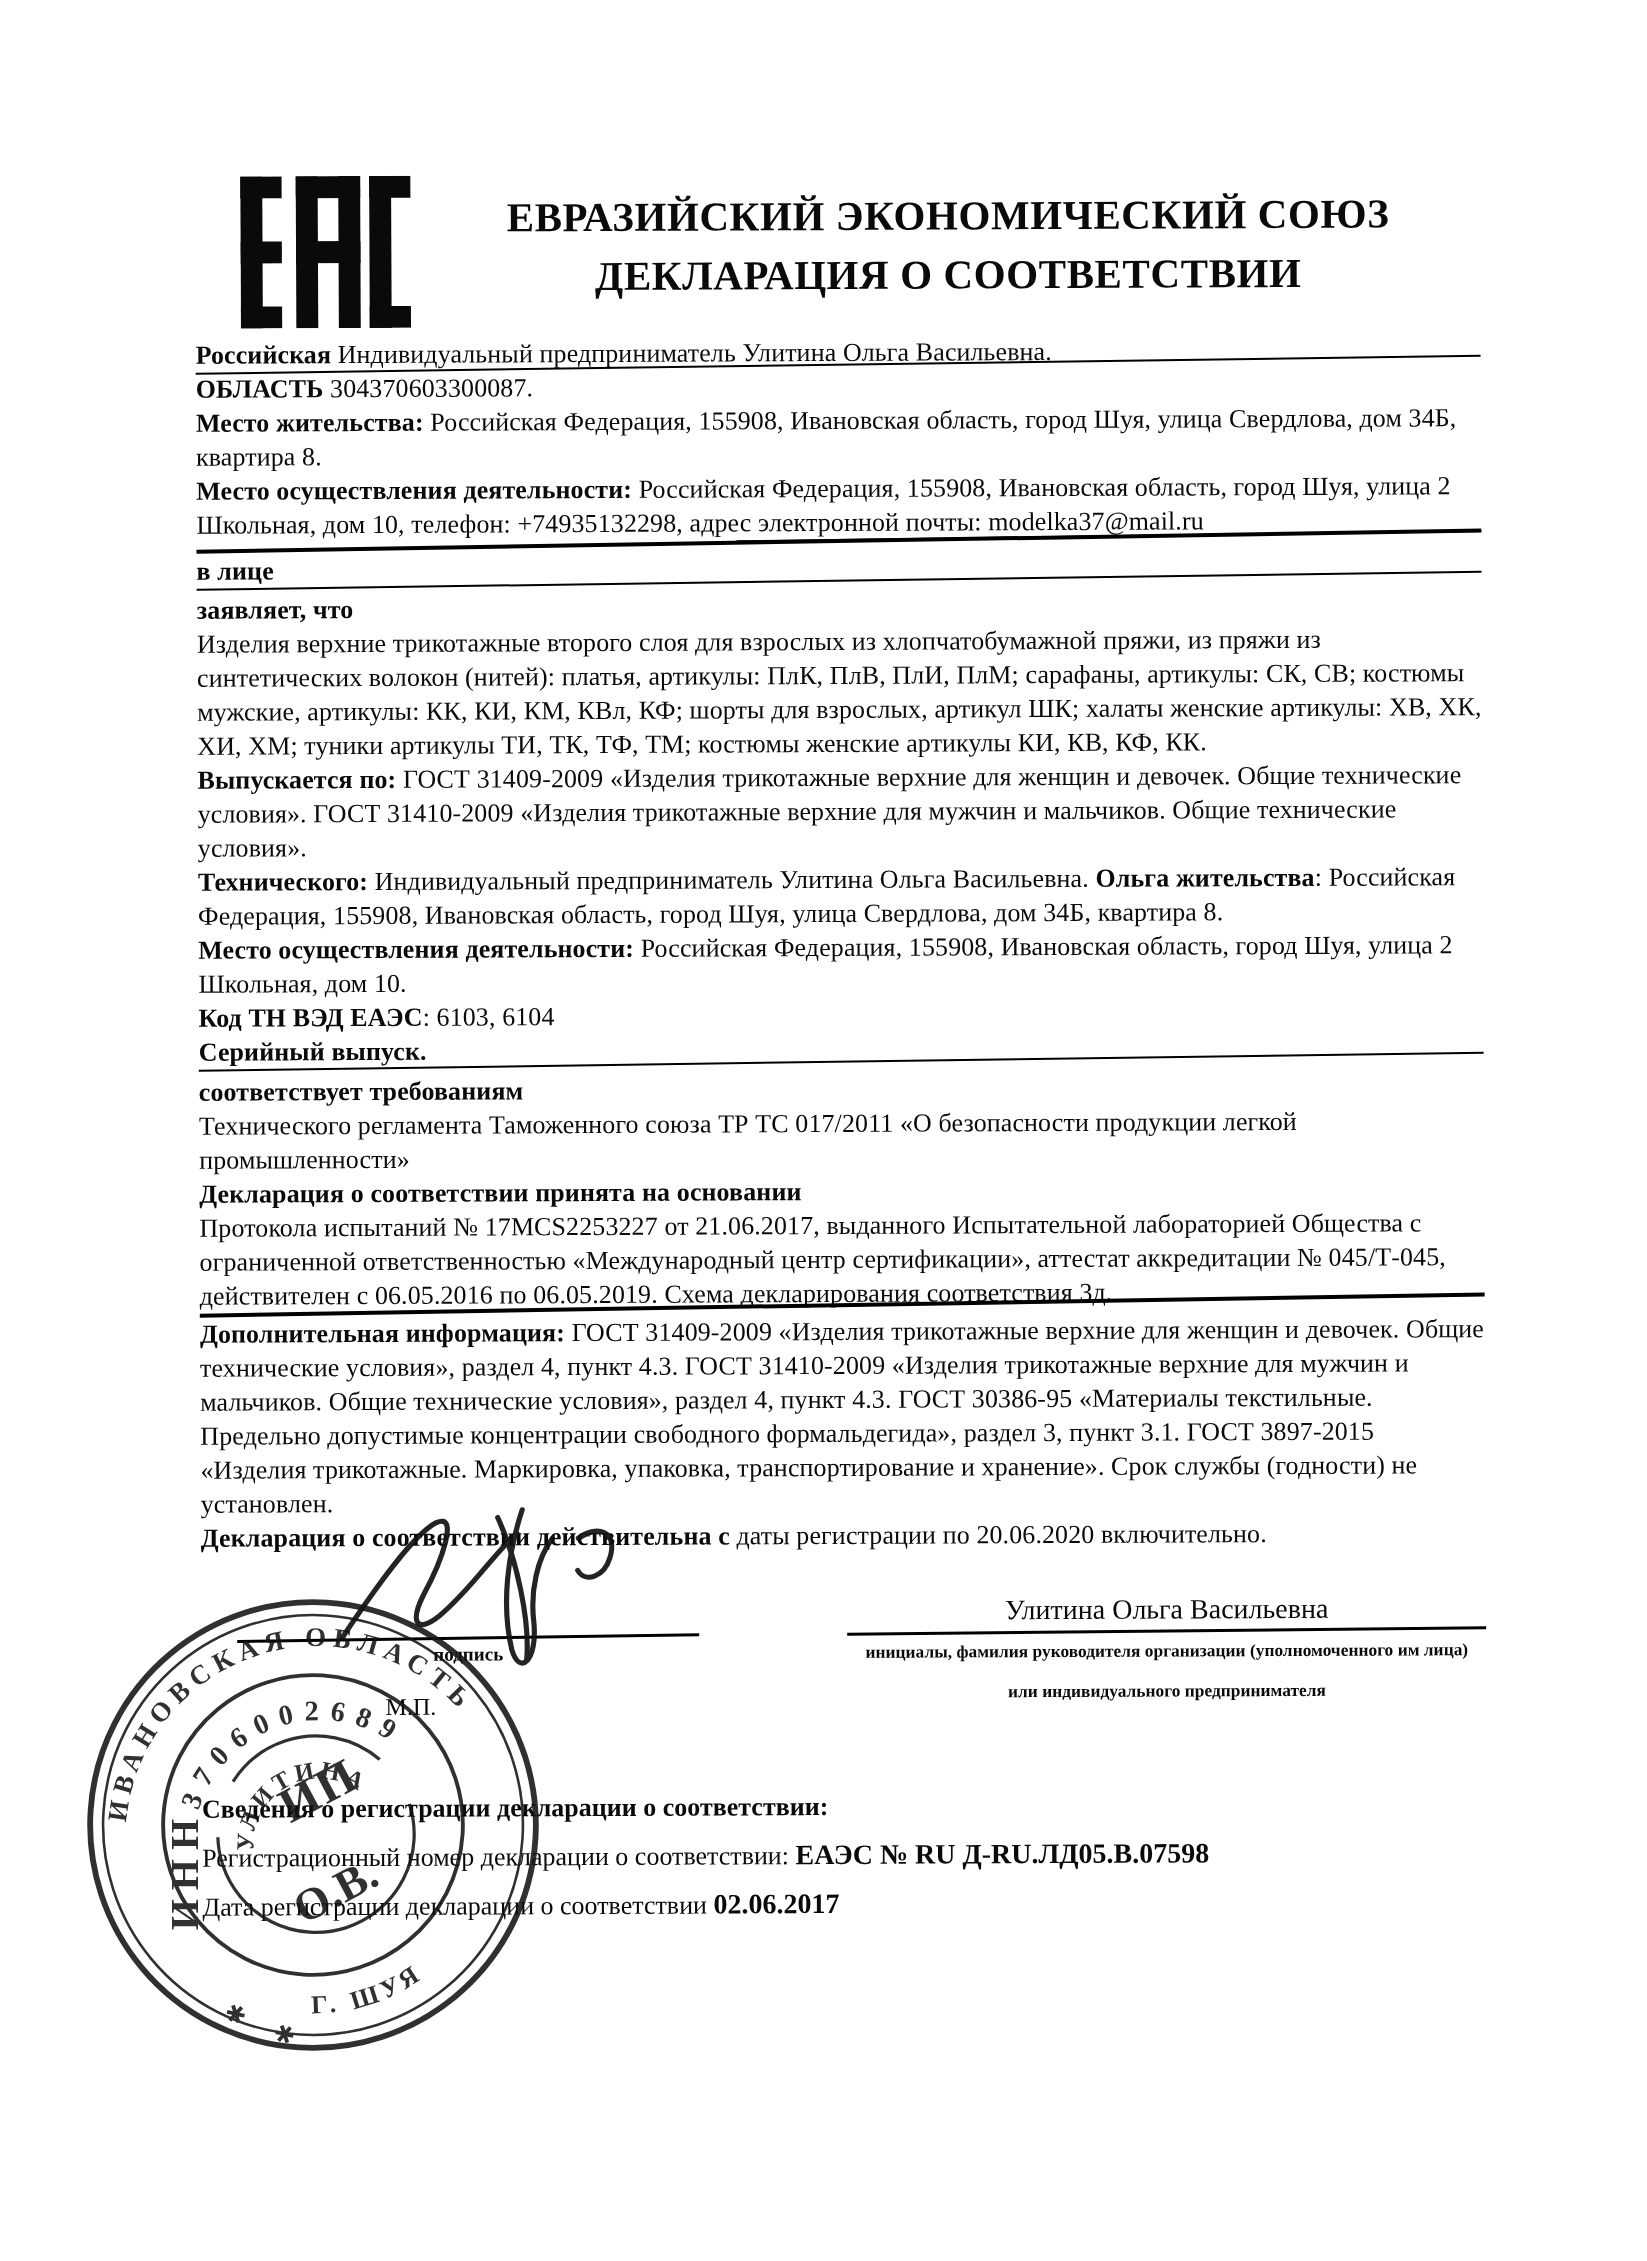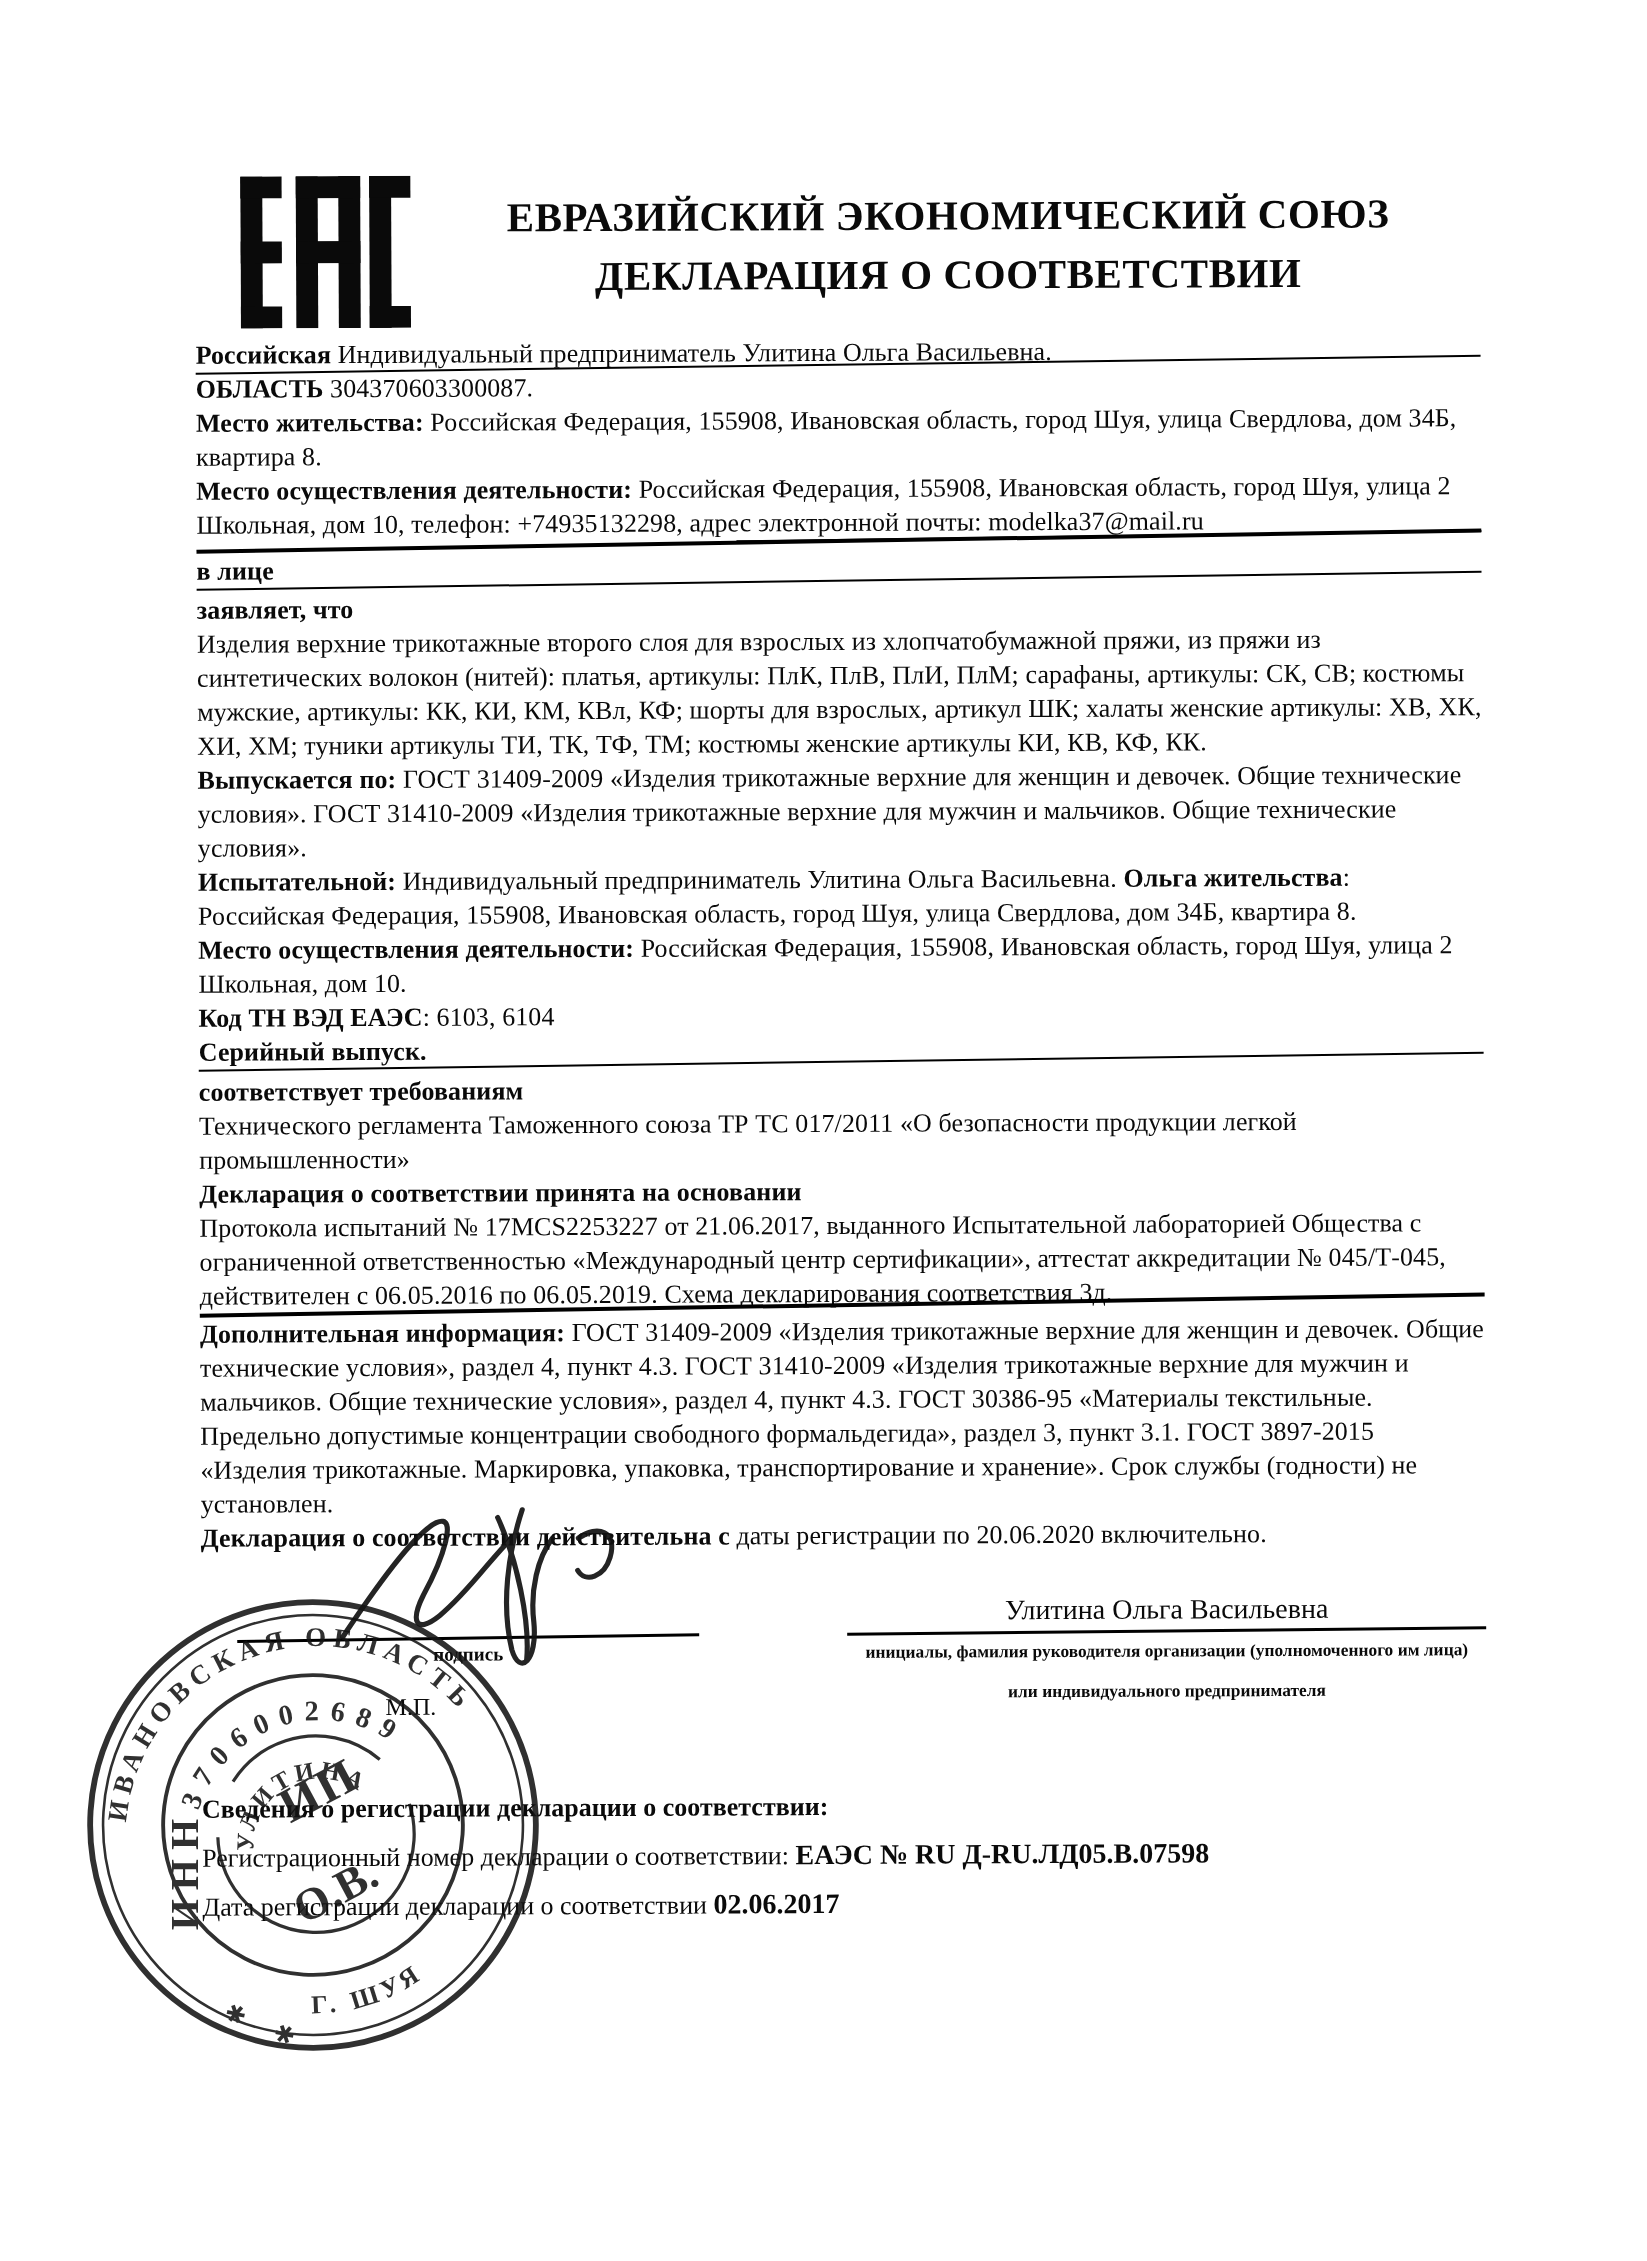--- a/index.html
+++ b/index.html
@@ -75,21 +75,21 @@
     <p><span class="b">Место осуществления деятельности:</span><span> Российская Федерация, 155908, Ивановская область, город Шуя, улица 2 Школьная, дом 10, телефон: +74935132298, адрес электронной почты: modelka37@mail.ru</span></p>
     <div class="rule half"></div>
     <div class="rule thick"></div>
     <div class="gap4"></div>
     <p><span class="b">в лице</span></p>
     <div class="rule thin"></div>
     <div class="gap8"></div>
     <p><span class="b">заявляет, что</span></p>
     <p><span>Изделия верхние трикотажные второго слоя для взрослых из хлопчатобумажной пряжи, из пряжи из синтетических волокон (нитей): платья, артикулы: ПлК, ПлВ, ПлИ, ПлМ; сарафаны, артикулы: СК, СВ; костюмы мужские, артикулы: КК, КИ, КМ, КВл, КФ; шорты для взрослых, артикул ШК; халаты женские артикулы: ХВ, ХК, ХИ, ХМ; туники артикулы ТИ, ТК, ТФ, ТМ; костюмы женские артикулы КИ, КВ, КФ, КК.</span></p>
     <p><span class="b">Выпускается по:</span><span> ГОСТ 31409-2009 «Изделия трикотажные верхние для женщин и девочек. Общие технические условия». ГОСТ 31410-2009 «Изделия трикотажные верхние для мужчин и мальчиков. Общие технические условия».</span></p>
-    <p><span class="b">Испытательной:</span><span> Индивидуальный предприниматель Улитина Ольга Васильевна. </span><span class="b">Ольга жительства</span><span>: Российская Федерация, 155908, Ивановская область, город Шуя, улица Свердлова, дом 34Б, квартира 8.</span></p>
+    <p><span class="b">Технического:</span><span> Индивидуальный предприниматель Улитина Ольга Васильевна. </span><span class="b">Ольга жительства</span><span>: Российская Федерация, 155908, Ивановская область, город Шуя, улица Свердлова, дом 34Б, квартира 8.</span></p>
     <p><span class="b">Место осуществления деятельности:</span><span> Российская Федерация, 155908, Ивановская область, город Шуя, улица 2 Школьная, дом 10.</span></p>
     <p><span class="b">Код ТН ВЭД ЕАЭС</span><span>: 6103, 6104</span></p>
     <p><span class="b">Серийный выпуск.</span></p>
     <div class="rule thin"></div>
     <div class="gap8"></div>
     <p><span class="b">соответствует требованиям</span></p>
     <p><span>Технического регламента Таможенного союза ТР ТС 017/2011 «О безопасности продукции легкой промышленности»</span></p>
     <p><span class="b">Декларация о соответствии принята на основании</span></p>
     <p><span>Протокола испытаний № 17MCS2253227 от 21.06.2017, выданного Испытательной лабораторией Общества с ограниченной ответственностью «Международный центр сертификации», аттестат аккредитации № 045/Т-045, действителен с 06.05.2016 по 06.05.2019. Схема декларирования соответствия 3д.</span></p>
     <div class="rule thick"></div>

